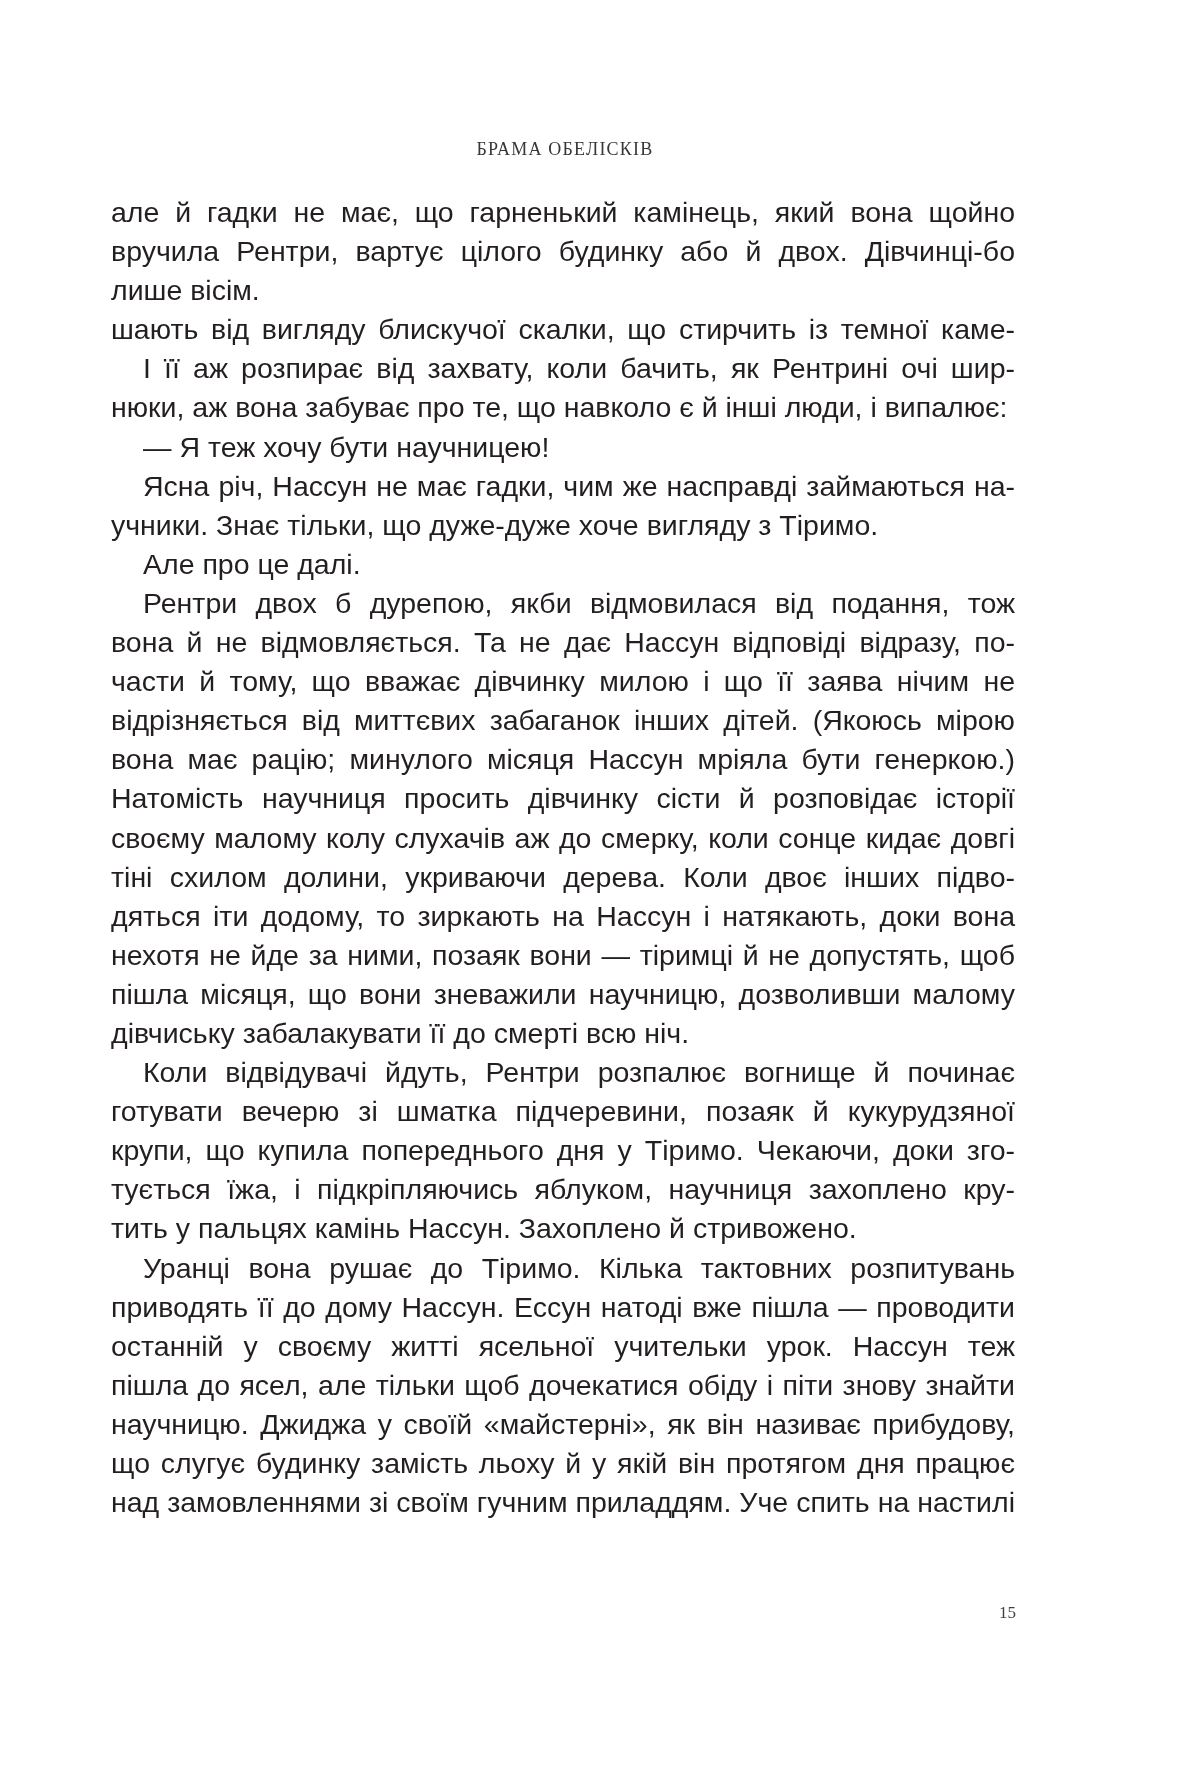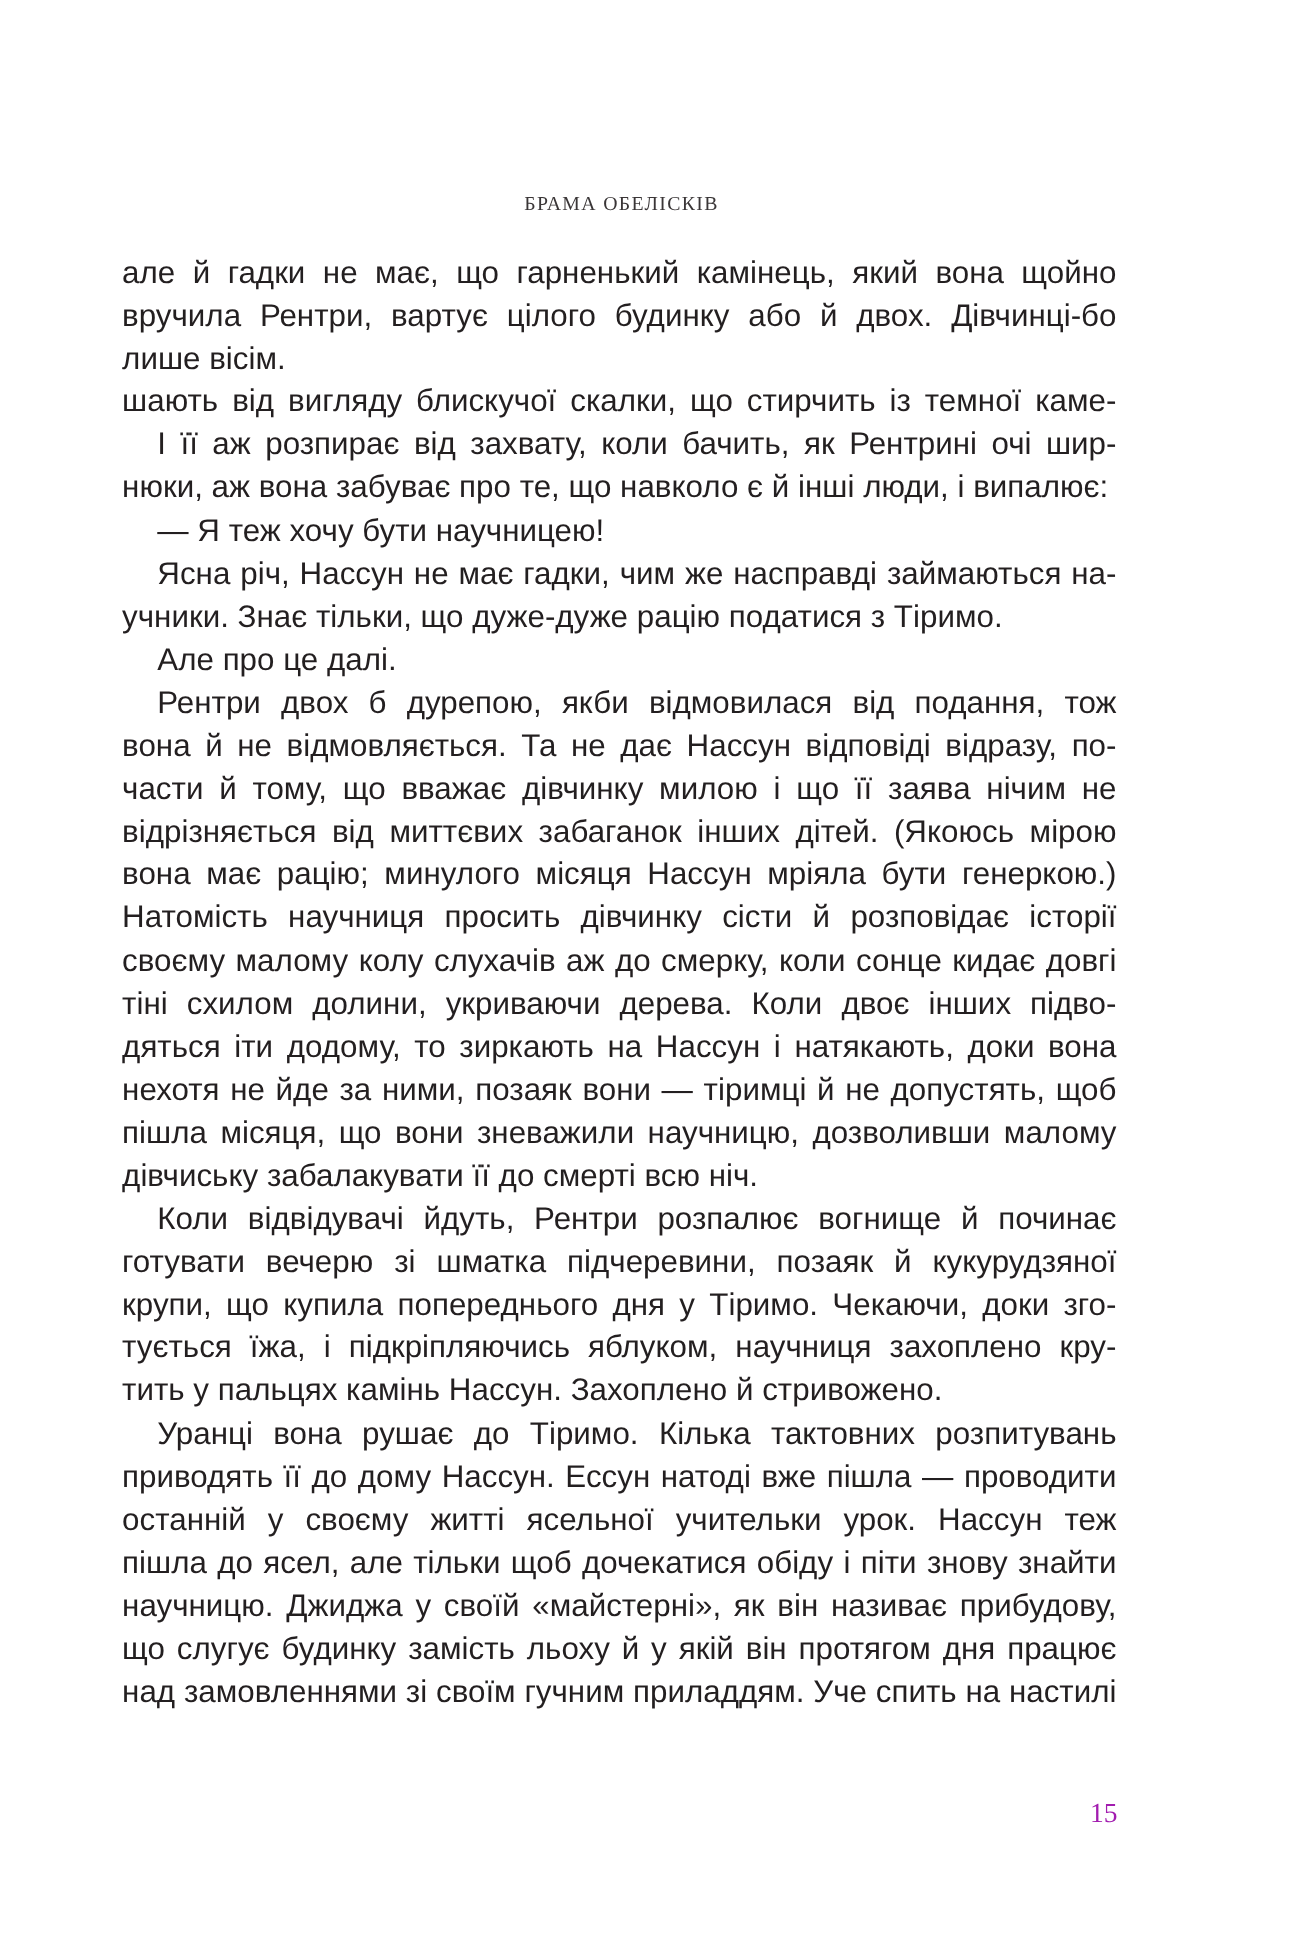--- a/index.html
+++ b/index.html
@@ -1,51 +1,51 @@
 <!DOCTYPE html>
 <html><head>
 <meta charset="utf-8">
 <style>
   html, body { margin: 0; padding: 0; background: #ffffff; }
   body { width: 1182px; height: 1772px; position: relative; overflow: hidden; }
-  .page { position: absolute; left: 0; top: 0; width: 1182px; height: 1257px; background: #ffffff; color: #231f20; margin-top: 36px; }
+  .page { position: absolute; left: 0; top: 0; width: 1182px; height: 1257px; background: #ffffff; color: #231f20; }
   .running-head {
     position: absolute; top: 136px; left: 0; width: 1130px; text-align: center;
     font-family: "Liberation Serif", "DejaVu Serif", serif;
     font-size: 18px; letter-spacing: 1.2px; color: #3a3637; line-height: 26px;
   }
   .body-text { position: absolute; left: 111px; top: 193px; width: 904px; }
   .line {
     display: block; height: 39.1px; line-height: 39.1px;
     font-family: Liberation Sans, sans-serif;
     font-size: 28.5px; white-space: nowrap; overflow: visible;
     text-align: justify; text-align-last: justify;
   }
   .line.last { text-align: center; text-align-last: left; }
   .line.indent { padding-left: 32px; }
   .folio {
     position: absolute; top: 1597px; left: 960px; width: 56px; text-align: right;
-    font-family: "Liberation Serif", "DejaVu Serif", serif; font-size: 25px; line-height: 32px; color: #a21caf;
+    font-family: "Liberation Serif", "DejaVu Serif", serif; font-size: 17px; line-height: 32px; color: #404040;
   }
 </style>
 </head>
 <body>
 
 <div class="page">
   <div class="running-head">БРАМА ОБЕЛІСКІВ</div>
   <div class="body-text" id="body-text">
       <span class="line">але й гадки не має, що гарненький камінець, який вона щойно</span>
       <span class="line">вручила Рентри, вартує цілого будинку або й двох. Дівчинці-бо</span>
       <span class="line last">лише вісім.</span>
       <span class="line">шають від вигляду блискучої скалки, що стирчить із темної каме-</span>
       <span class="line indent">І її аж розпирає від захвату, коли бачить, як Рентрині очі шир-</span>
       <span class="line last">нюки, аж вона забуває про те, що навколо є й інші люди, і випалює:</span>
       <span class="line indent last">— Я теж хочу бути научницею!</span>
       <span class="line indent">Ясна річ, Нассун не має гадки, чим же насправді займаються на-</span>
-      <span class="line last">учники. Знає тільки, що дуже-дуже рацію податися з Тіримо.</span>
+      <span class="line last">учники. Знає тільки, що дуже-дуже хоче вигляду з Тіримо.</span>
       <span class="line indent last">Але про це далі.</span>
       <span class="line indent">Рентри двох б дурепою, якби відмовилася від подання, тож</span>
       <span class="line">вона й не відмовляється. Та не дає Нассун відповіді відразу, по-</span>
       <span class="line">части й тому, що вважає дівчинку милою і що її заява нічим не</span>
       <span class="line">відрізняється від миттєвих забаганок інших дітей. (Якоюсь мірою</span>
       <span class="line">вона має рацію; минулого місяця Нассун мріяла бути генеркою.)</span>
       <span class="line">Натомість научниця просить дівчинку сісти й розповідає історії</span>
       <span class="line">своєму малому колу слухачів аж до смерку, коли сонце кидає довгі</span>
       <span class="line">тіні схилом долини, укриваючи дерева. Коли двоє інших підво-</span>
       <span class="line">дяться іти додому, то зиркають на Нассун і натякають, доки вона</span>

